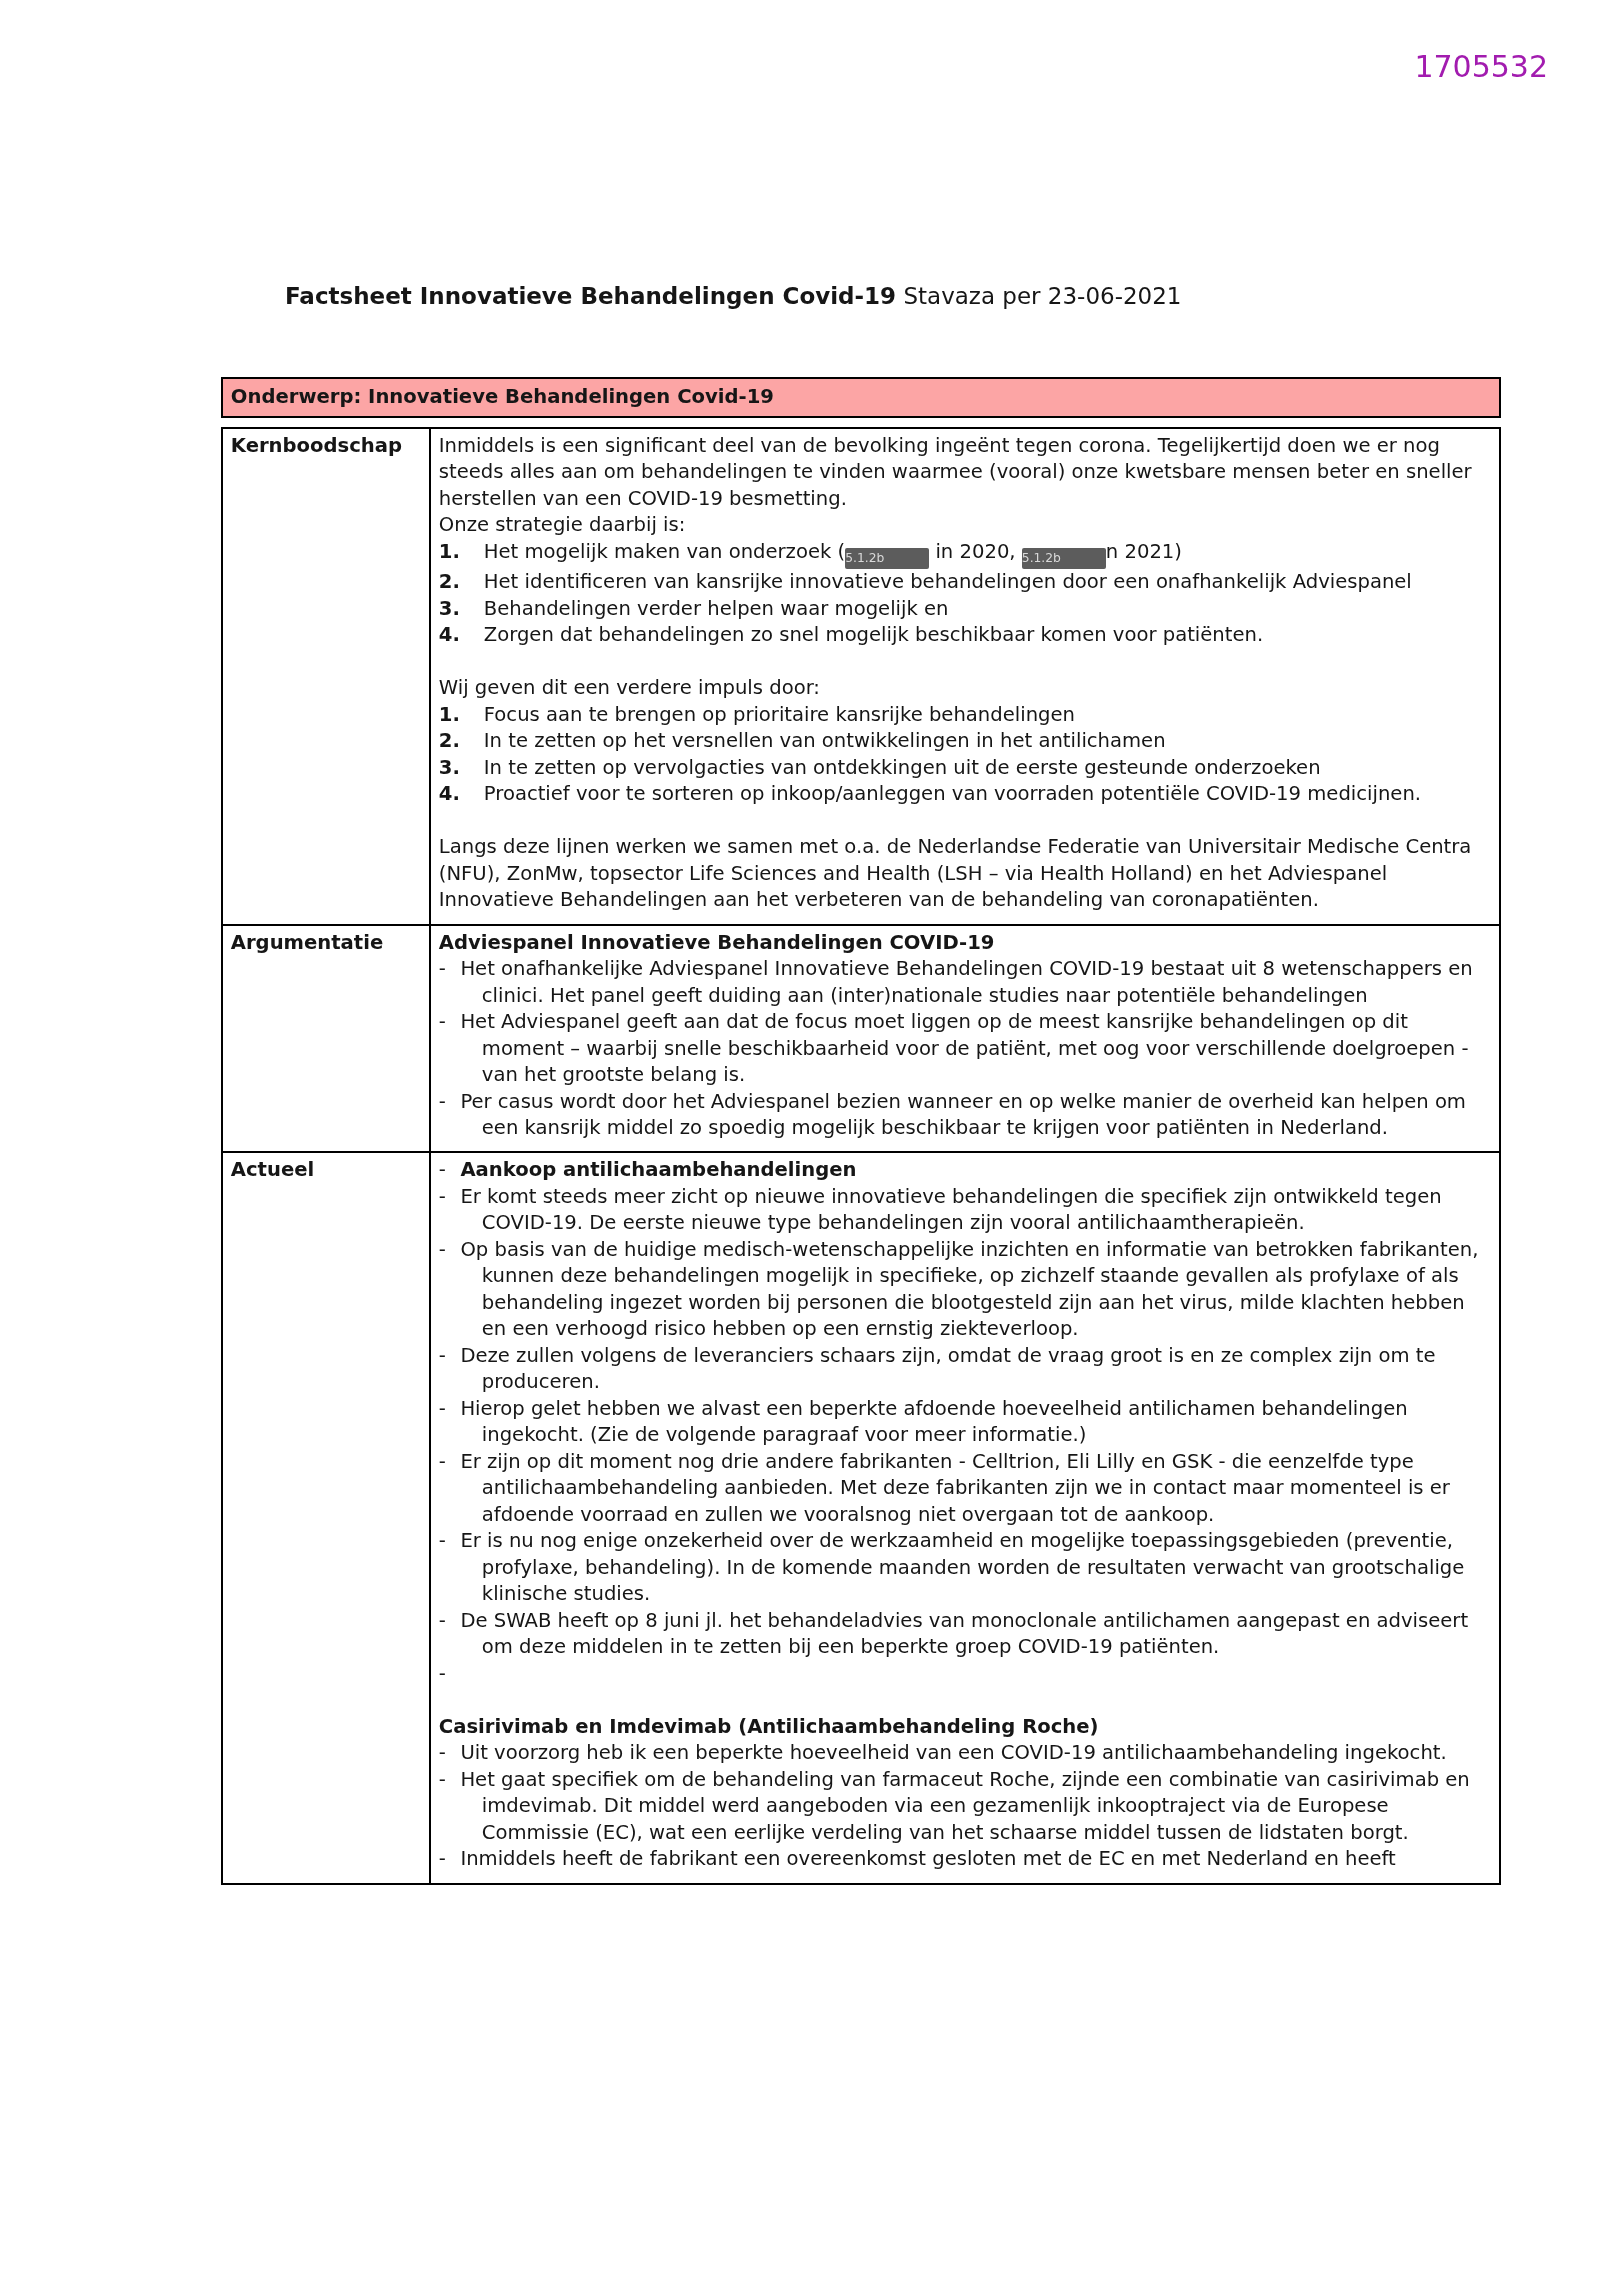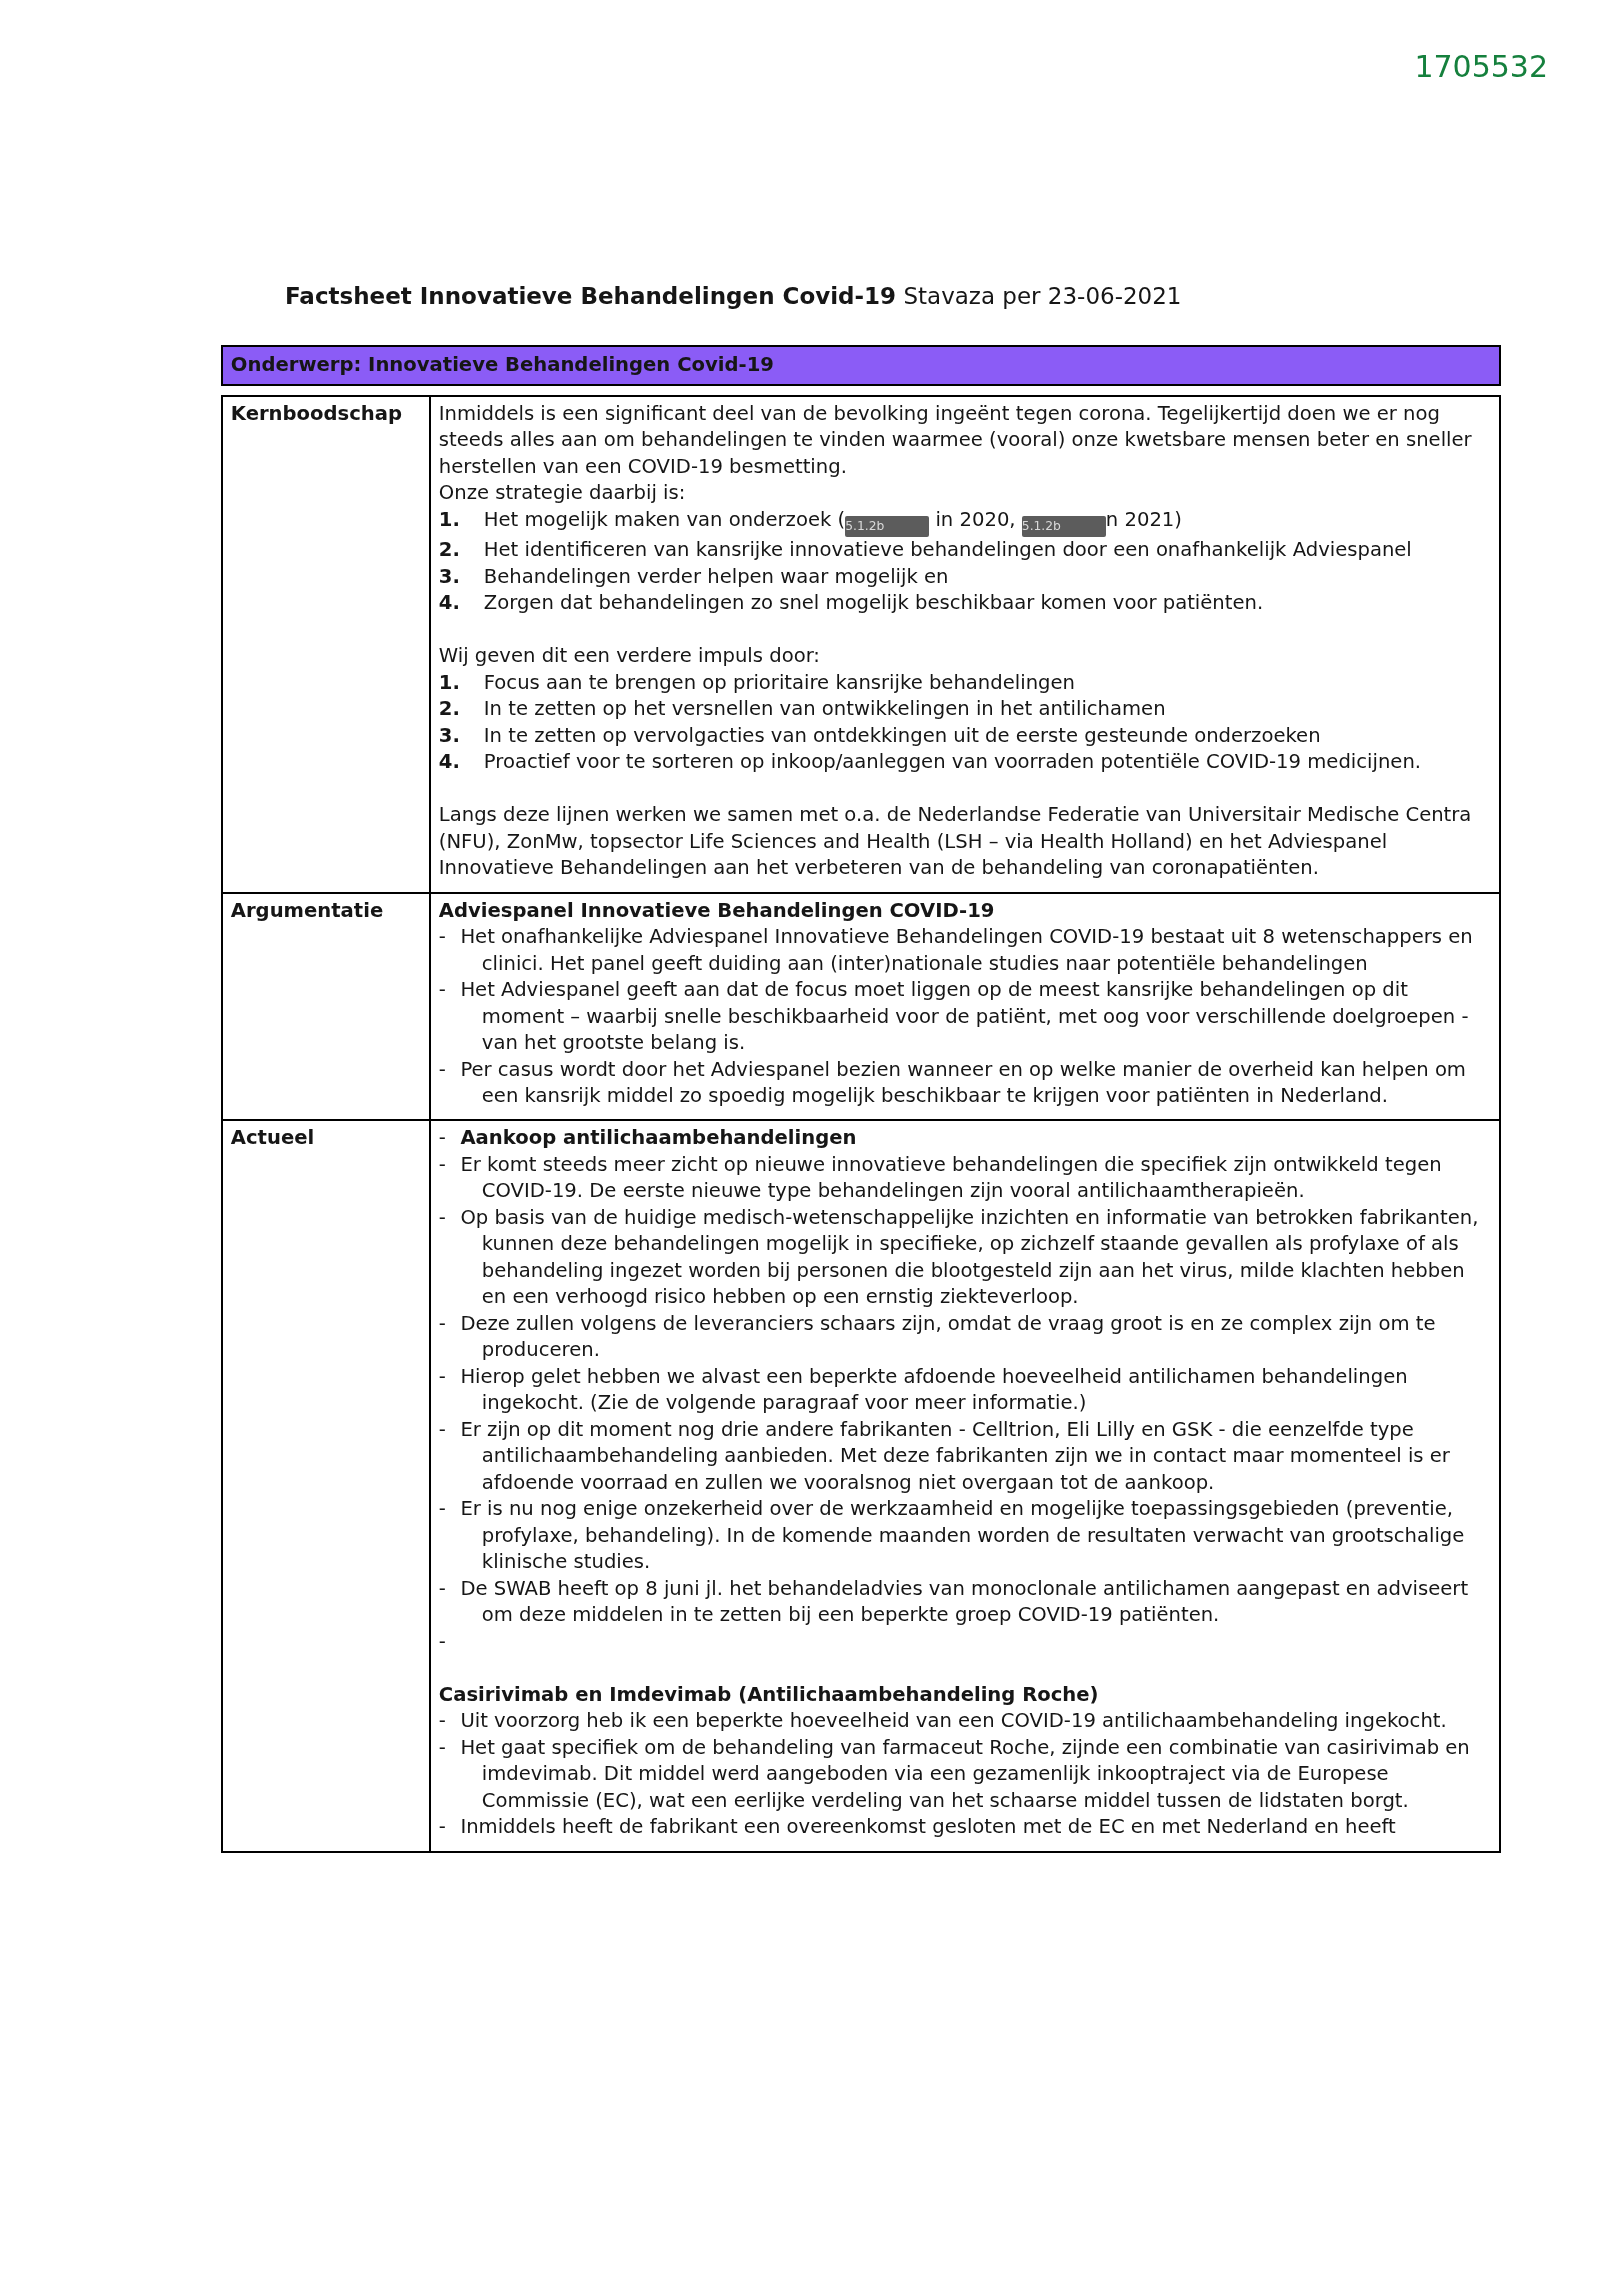--- a/index.html
+++ b/index.html
@@ -3,31 +3,32 @@
 <meta charset="utf-8">
 <style>
   * { margin:0; padding:0; box-sizing:border-box; }
   html,body { background:#ffffff; }
   body {
     width:1621px; height:2292px; position:relative; overflow:hidden;
     font-family:"DejaVu Sans", sans-serif; color:#161616;
   }
   .page-number {
     position:absolute; top:49px; right:73px;
-    font-size:30px; color:#15803d;
+    font-size:30px; color:#a21caf;
   }
   .doc-title {
     position:absolute; left:285px; top:283px;
     font-size:23px; white-space:nowrap;
   }
   .doc-title .tb { font-weight:bold; }
   .fact { position:absolute; left:221px; top:345px; width:1280px; font-size:19.6px; line-height:26.5px; }
   .hdr-row {
     border:2px solid #000; font-weight:bold; padding:4.9px 7.8px 5.9px 7.8px;
-    background:#8b5cf6;
+    background:#fca5a5;
+    margin-top:32px;
   }
   table.body-table { border-collapse:collapse; width:100%; table-layout:fixed; margin-top:8.8px; }
   table.body-table td { border:2px solid #000; vertical-align:top; }
   td.lbl { width:208px; font-weight:bold; padding:3.9px 7.8px;border-radius:9px; }
   td.cnt { padding:3.9px 9.8px 9.8px 7.8px; }
   .para { }
   .hd { font-weight:bold; }
   .sp { height:26.5px; }
   
   .ni { padding-left:45px; }

